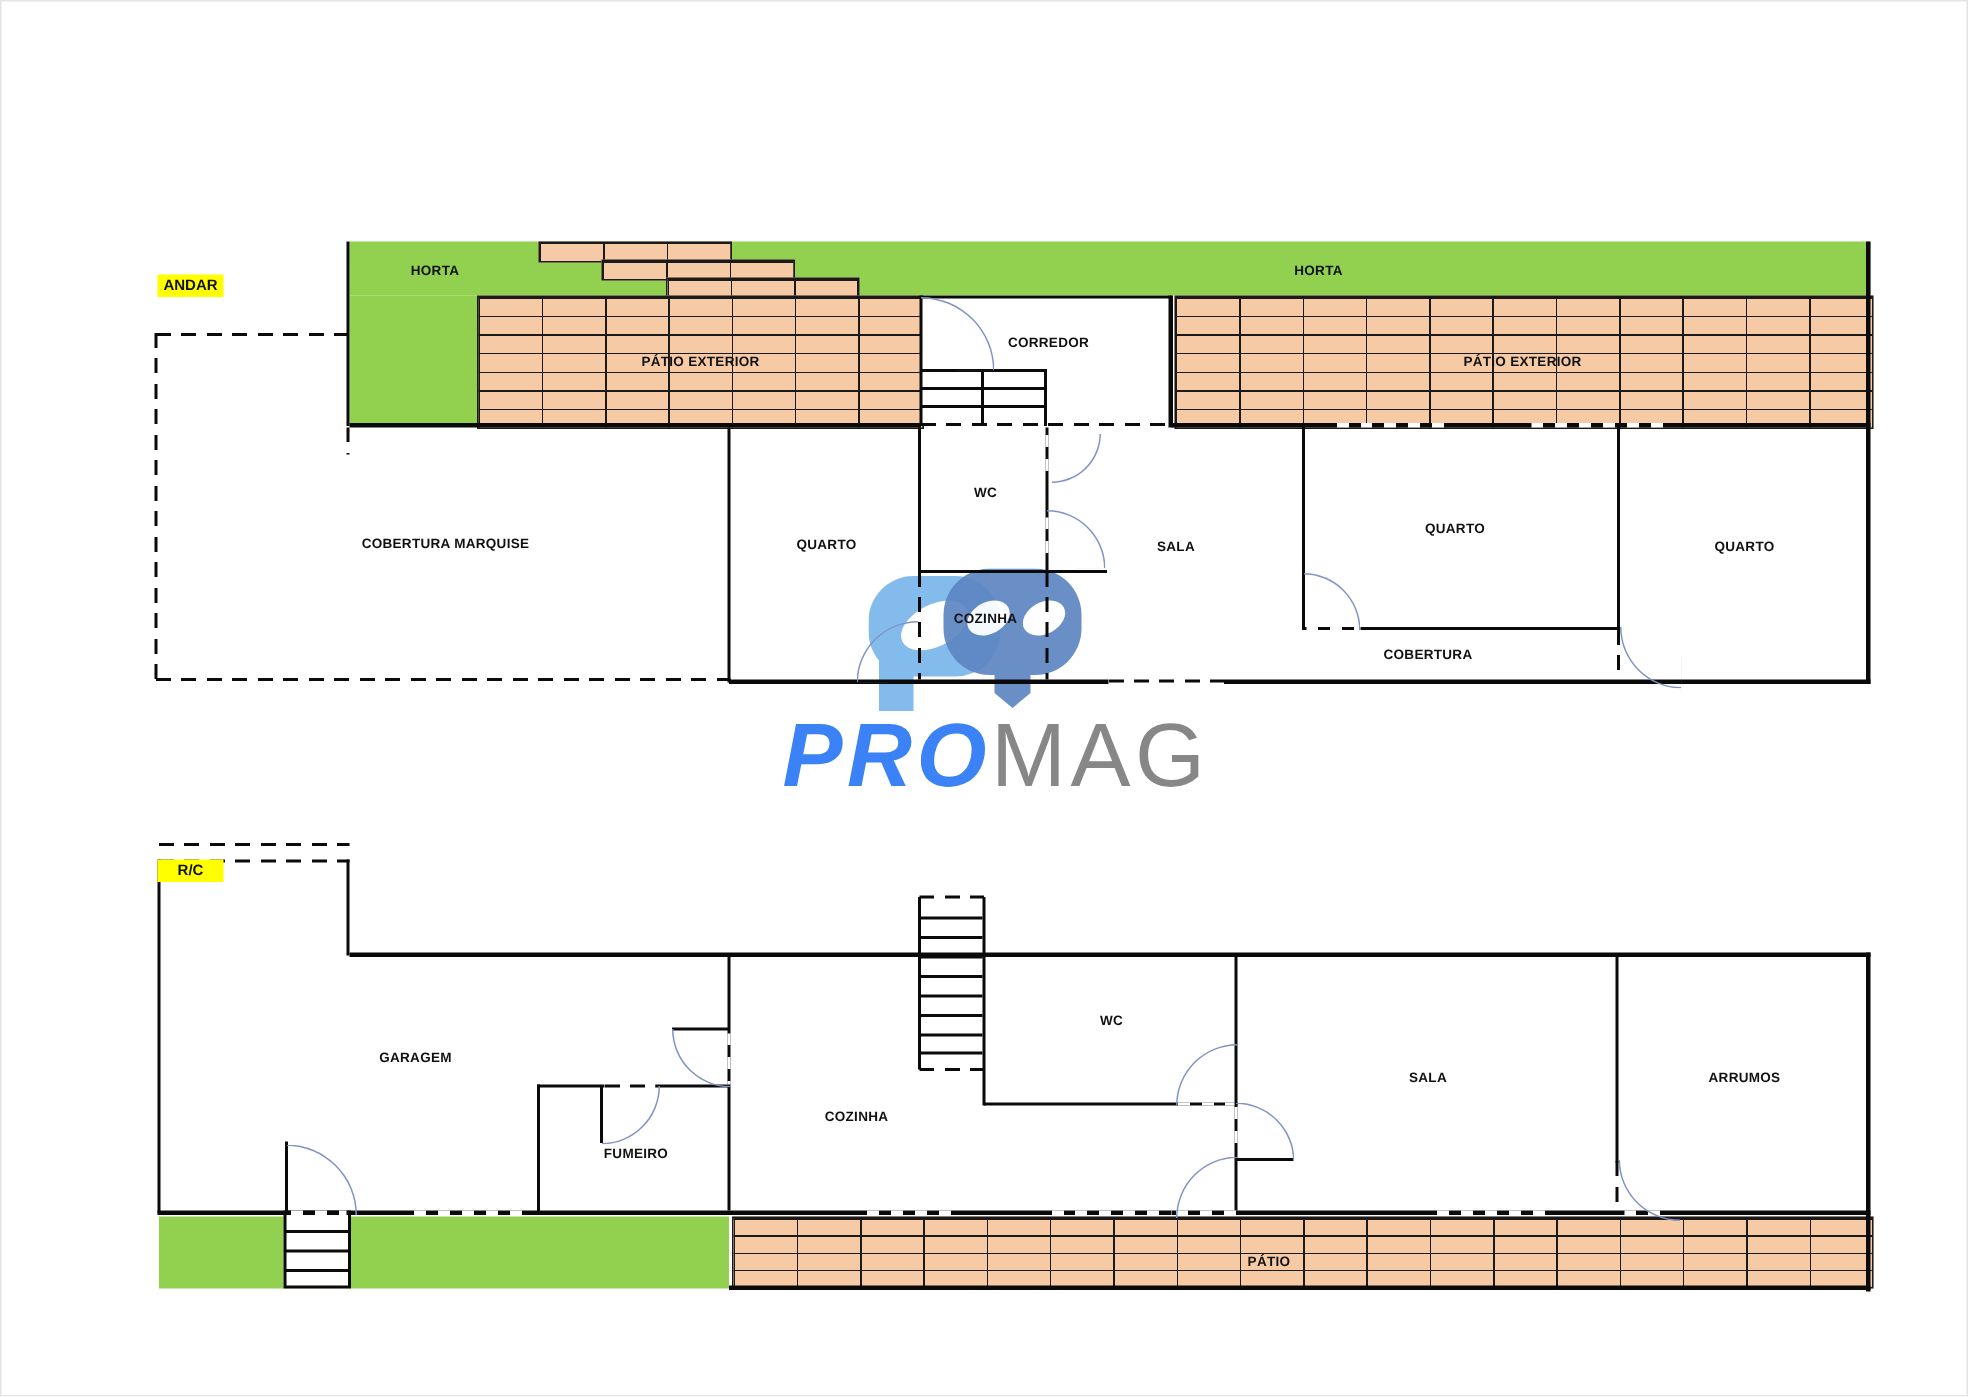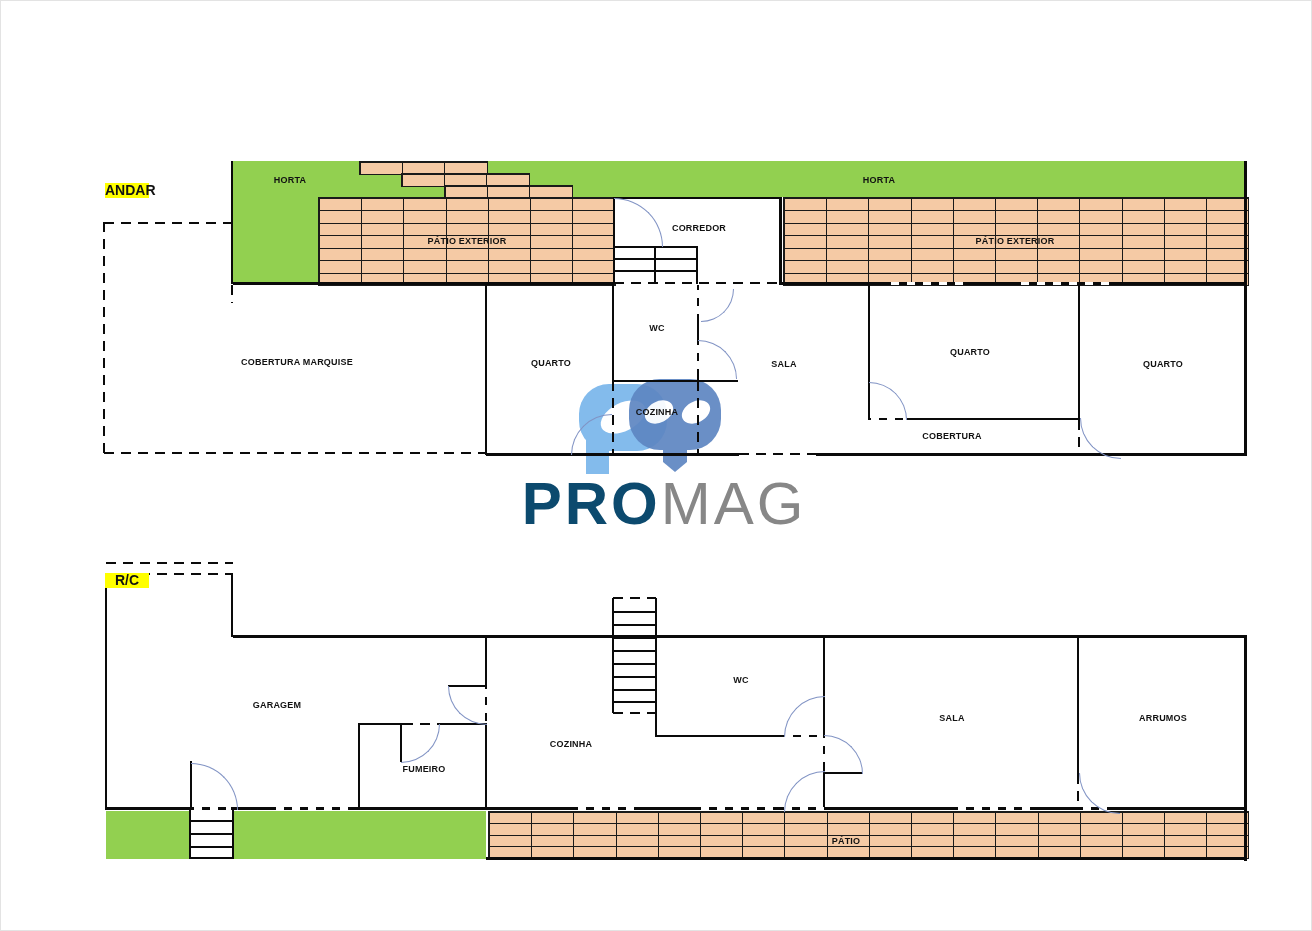--- a/index.html
+++ b/index.html
@@ -13,38 +13,38 @@
   .wvd{position:absolute;background:repeating-linear-gradient(180deg,#ffffff 0 8px,transparent 8px 16px);}
   .tiles{position:absolute;background-color:#f5caa5;border:1px solid #1a1a1a;
     background-image:repeating-linear-gradient(90deg,#1a1a1a 0 1px,transparent 1px 42.2px),
                      repeating-linear-gradient(180deg,#1a1a1a 0 1px,transparent 1px 12.43px);}
   .tilesb{position:absolute;background-color:#f5caa5;border:1px solid #1a1a1a;
     background-image:repeating-linear-gradient(90deg,#1a1a1a 0 1px,transparent 1px 42.2px),
                      repeating-linear-gradient(180deg,#1a1a1a 0 1px,transparent 1px 11.5px);}
   .grass{position:absolute;background:#92d050;}
   .lbl{position:absolute;transform:translate(-50%,-50%);font-size:9px;font-weight:bold;color:#111;
        letter-spacing:.2px;white-space:nowrap;z-index:6;}
-  .tag{position:absolute;background:#ffff00;font-size:14px;font-weight:bold;color:#111;
+  .tag{position:absolute;background:#ffff00;font-size:10px;font-weight:bold;color:#111;
        width:44px;height:15px;line-height:15px;text-align:center;z-index:6;}
   .arc{position:absolute;z-index:4;border:0 solid #8193c4;}
   .arc.tr{border-top:1.5px solid #8193c4;border-right:1.5px solid #8193c4;border-top-right-radius:100% 100%;}
   .arc.tl{border-top:1.5px solid #8193c4;border-left:1.5px solid #8193c4;border-top-left-radius:100% 100%;}
   .arc.br{border-bottom:1.5px solid #8193c4;border-right:1.5px solid #8193c4;border-bottom-right-radius:100% 100%;}
   .arc.bl{border-bottom:1.5px solid #8193c4;border-left:1.5px solid #8193c4;border-bottom-left-radius:100% 100%;}
   .wall,.dhb,.dvb{z-index:3;}
   .whd,.wvd{z-index:4;}
   .leaf{position:absolute;background:#0a0a0a;z-index:3;}
   .tread{position:absolute;background:#0a0a0a;z-index:3;}
   #header{position:absolute;left:108px;top:71px;z-index:6;color:#1a1a1a;}
   #header .t{font-size:9.5px;font-weight:bold;margin-bottom:13px;}
   #header .l{font-size:9.5px;line-height:13px;}
   #logo-icon{position:absolute;left:578px;top:378px;z-index:1;}
   #logo-text{position:absolute;left:498px;top:474px;width:330px;text-align:center;z-index:1;
              font-size:60px;font-weight:bold;letter-spacing:3px;line-height:58px;}
-  #logo-text .pro{color:#0c4a6e;font-weight:600;}
+  #logo-text .pro{color:#3b82f6;font-weight:600;font-style:italic;}
   #logo-text .mag{color:#878787;font-weight:400;}
   .white{position:absolute;background:#fff;}
 </style>
 </head>
 <body>
 
 <div id="canvas">
 
 
   <svg id="logo-icon" width="150" height="95" viewBox="0 0 150 95">

